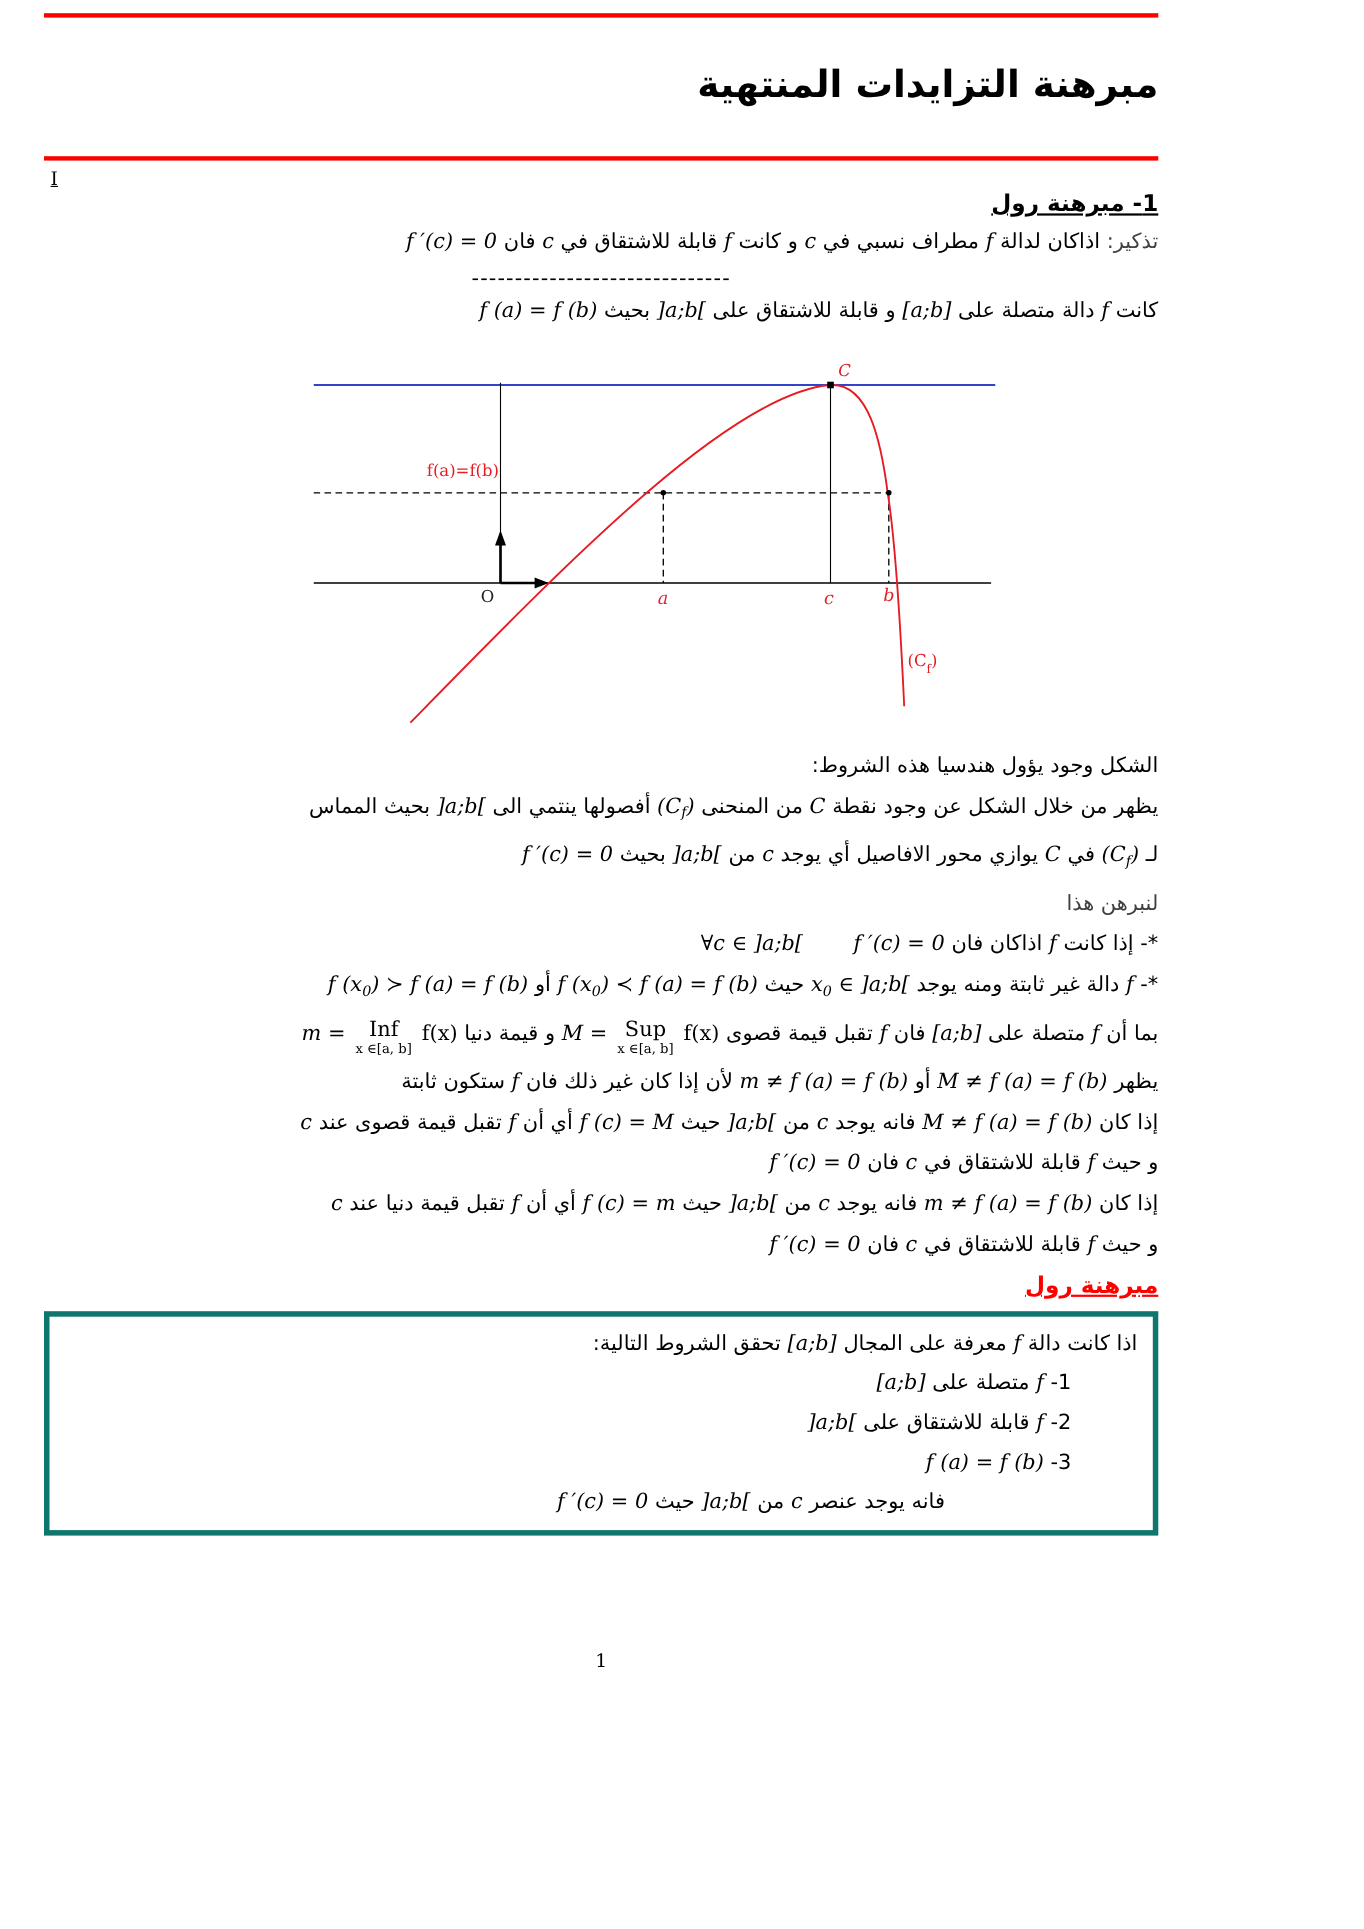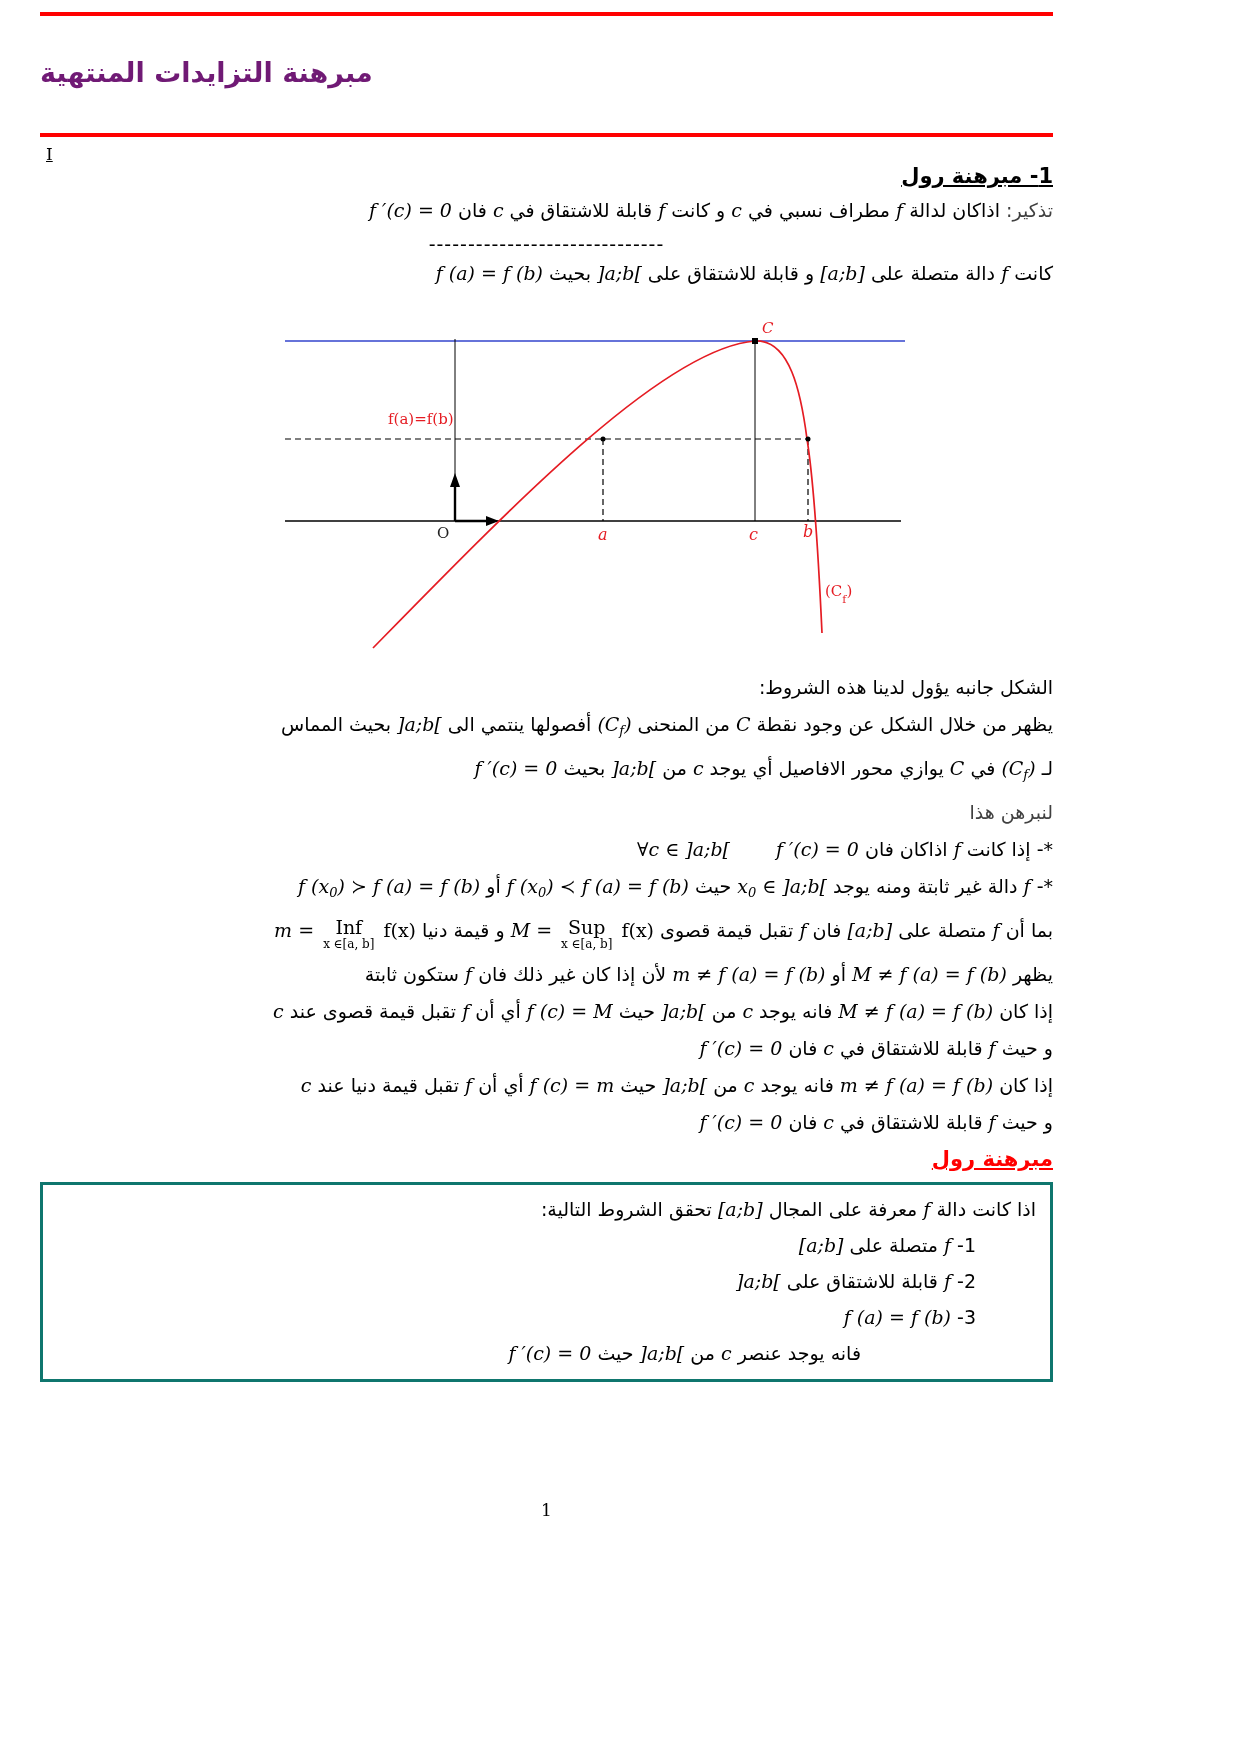--- a/index.html
+++ b/index.html
@@ -6,21 +6,21 @@
   * { margin:0; padding:0; box-sizing:border-box; }
   html,body { background:#ffffff; }
   body {
     width:1240px; height:1754px;
     font-family:"DejaVu Sans", sans-serif;
     color:#000; overflow:hidden;
   }
   .page { position:relative; width:1240px; height:1754px; padding:12px 187px 0 40px; }
   .rule { height:4px; background:#ff0000; }
   .title {
-    color:#701a75; font-weight:bold; font-size:27px; text-align:left;
+    color:#000000; font-weight:bold; font-size:34px; text-align:right;
     margin:41px 0 45px; font-family:"DejaVu Sans", sans-serif;
   }
   .roman {
     font-family:"DejaVu Serif", serif; font-size:17px;
     text-decoration:underline; margin:7px 0 0 6px; width:20px;
   }
   .section-heading {
     direction:rtl; text-align:right; color:#000000; font-weight:bold;
     font-size:21px; text-decoration:underline; margin:0 0 8px 0;
   }
@@ -42,21 +42,21 @@
     font-family:"DejaVu Serif","DejaVu Sans", serif; font-size:19px; white-space:nowrap;
   }
   .seg-mstack .mpre { font-style:italic; }
   .seg-mstack .mstackcol { display:inline-block; vertical-align:top; text-align:center; margin:0 3px; }
   .seg-mstack .mop  { display:block; line-height:22px; }
   .seg-mstack .msub { display:block; font-size:12px; line-height:13px; }
   .seg-mstack .mpost { }
   .graph-wrap { width:620px; height:352px; margin:16px 148px 18px 245px; }
   svg text { font-family:"DejaVu Serif", serif; }
   .box {
-    border:3px solid #0f766e; margin-top:2px; padding:10px 14px 12px 14px;
+    border:5px solid #0f766e; margin-top:2px; padding:10px 14px 12px 14px;
   }
   .box .line { margin-bottom:8px; }
   .box .line.indent1 { margin-right:60px; }
   .box .line.indent2 { margin-right:175px; margin-bottom:0; }
   .page-number {
     position:absolute; top:1500px; left:40px; width:1013px; text-align:center;
     font-size:17px; font-family:"DejaVu Serif", serif;
   }
 </style>
 </head>
@@ -115,21 +115,21 @@
         <text x="464" y="237" font-size="16" font-style="italic" fill="#e51c23">c</text>
         <text x="518" y="234" font-size="16" font-style="italic" fill="#e51c23">b</text>
         <text x="477" y="30" font-size="15" font-style="italic" fill="#e51c23">C</text>
         <text x="540" y="293" font-size="15" fill="#e51c23">
           <tspan>(C</tspan><tspan baseline-shift="sub" font-size="11">f</tspan><tspan>)</tspan>
         </text>
       </svg>
     </div>
 
     <div>
-        <div class="line" dir="rtl"><span class="seg-ar">الشكل جانبه يؤول لدينا هذه الشروط:</span></div>
+        <div class="line" dir="rtl"><span class="seg-ar">الشكل وجود يؤول هندسيا هذه الشروط:</span></div>
         <div class="line" dir="rtl"><span class="seg-ar">يظهر من خلال الشكل عن وجود نقطة </span><span class="seg-math" dir="ltr">C</span><span class="seg-ar"> من المنحنى </span><span class="seg-math" dir="ltr"><span>(C</span><span class="sub">f</span><span>)</span></span><span class="seg-ar"> أفصولها ينتمي الى </span><span class="seg-math" dir="ltr">]a;b[</span><span class="seg-ar"> بحيث المماس</span></div>
         <div class="line" dir="rtl"><span class="seg-ar">لـ </span><span class="seg-math" dir="ltr"><span>(C</span><span class="sub">f</span><span>)</span></span><span class="seg-ar"> في </span><span class="seg-math" dir="ltr">C</span><span class="seg-ar"> يوازي محور الافاصيل  أي يوجد </span><span class="seg-math" dir="ltr">c</span><span class="seg-ar"> من </span><span class="seg-math" dir="ltr">]a;b[</span><span class="seg-ar"> بحيث </span><span class="seg-math" dir="ltr">f ′(c) = 0</span></div>
         <div class="line" dir="rtl"><span class="seg-red">لنبرهن هذا</span></div>
         <div class="line" dir="rtl"><span class="seg-ar">*- إذا كانت </span><span class="seg-math" dir="ltr">f</span><span class="seg-ar"> اذاكان فان </span><span class="seg-math" dir="ltr">f ′(c) = 0</span><span class="seg-gap">&nbsp;</span><span class="seg-math" dir="ltr">∀c ∈ ]a;b[</span></div>
         <div class="line" dir="rtl"><span class="seg-ar">*- </span><span class="seg-math" dir="ltr">f</span><span class="seg-ar"> دالة غير ثابتة  ومنه يوجد </span><span class="seg-math" dir="ltr"><span>x</span><span class="sub">0</span><span> ∈ ]a;b[</span></span><span class="seg-ar"> حيث </span><span class="seg-math" dir="ltr"><span>f (x</span><span class="sub">0</span><span>) ≺ f (a) = f (b)</span></span><span class="seg-ar"> أو </span><span class="seg-math" dir="ltr"><span>f (x</span><span class="sub">0</span><span>) ≻ f (a) = f (b)</span></span></div>
         <div class="line" dir="rtl"><span class="seg-ar">بما أن </span><span class="seg-math" dir="ltr">f</span><span class="seg-ar"> متصلة على </span><span class="seg-math" dir="ltr">[a;b]</span><span class="seg-ar"> فان </span><span class="seg-math" dir="ltr">f</span><span class="seg-ar"> تقبل قيمة قصوى </span><span class="seg-mstack" dir="ltr"><span class="mpre">M =  </span><span class="mstackcol"><span class="mop">Sup</span><span class="msub">x ∈[a, b]</span></span><span class="mpost">  f(x)</span></span><span class="seg-ar"> و قيمة دنيا </span><span class="seg-mstack" dir="ltr"><span class="mpre">m =  </span><span class="mstackcol"><span class="mop">Inf</span><span class="msub">x ∈[a, b]</span></span><span class="mpost">  f(x)</span></span></div>
         <div class="line" dir="rtl"><span class="seg-ar">يظهر </span><span class="seg-math" dir="ltr">M ≠ f (a) = f (b)</span><span class="seg-ar">  أو </span><span class="seg-math" dir="ltr">m ≠ f (a) = f (b)</span><span class="seg-ar"> لأن إذا كان غير ذلك فان </span><span class="seg-math" dir="ltr">f</span><span class="seg-ar"> ستكون ثابتة</span></div>
         <div class="line" dir="rtl"><span class="seg-ar">إذا كان </span><span class="seg-math" dir="ltr">M ≠ f (a) = f (b)</span><span class="seg-ar"> فانه يوجد </span><span class="seg-math" dir="ltr">c</span><span class="seg-ar"> من </span><span class="seg-math" dir="ltr">]a;b[</span><span class="seg-ar"> حيث </span><span class="seg-math" dir="ltr">f (c) = M</span><span class="seg-ar">  أي أن </span><span class="seg-math" dir="ltr">f</span><span class="seg-ar"> تقبل قيمة قصوى عند </span><span class="seg-math" dir="ltr">c</span></div>
         <div class="line" dir="rtl"><span class="seg-ar">و حيث </span><span class="seg-math" dir="ltr">f</span><span class="seg-ar"> قابلة للاشتقاق في </span><span class="seg-math" dir="ltr">c</span><span class="seg-ar"> فان </span><span class="seg-math" dir="ltr">f ′(c) = 0</span></div>
         <div class="line" dir="rtl"><span class="seg-ar">إذا كان </span><span class="seg-math" dir="ltr">m ≠ f (a) = f (b)</span><span class="seg-ar"> فانه يوجد </span><span class="seg-math" dir="ltr">c</span><span class="seg-ar"> من </span><span class="seg-math" dir="ltr">]a;b[</span><span class="seg-ar"> حيث </span><span class="seg-math" dir="ltr">f (c) = m</span><span class="seg-ar">  أي أن </span><span class="seg-math" dir="ltr">f</span><span class="seg-ar"> تقبل قيمة دنيا عند </span><span class="seg-math" dir="ltr">c</span></div>

